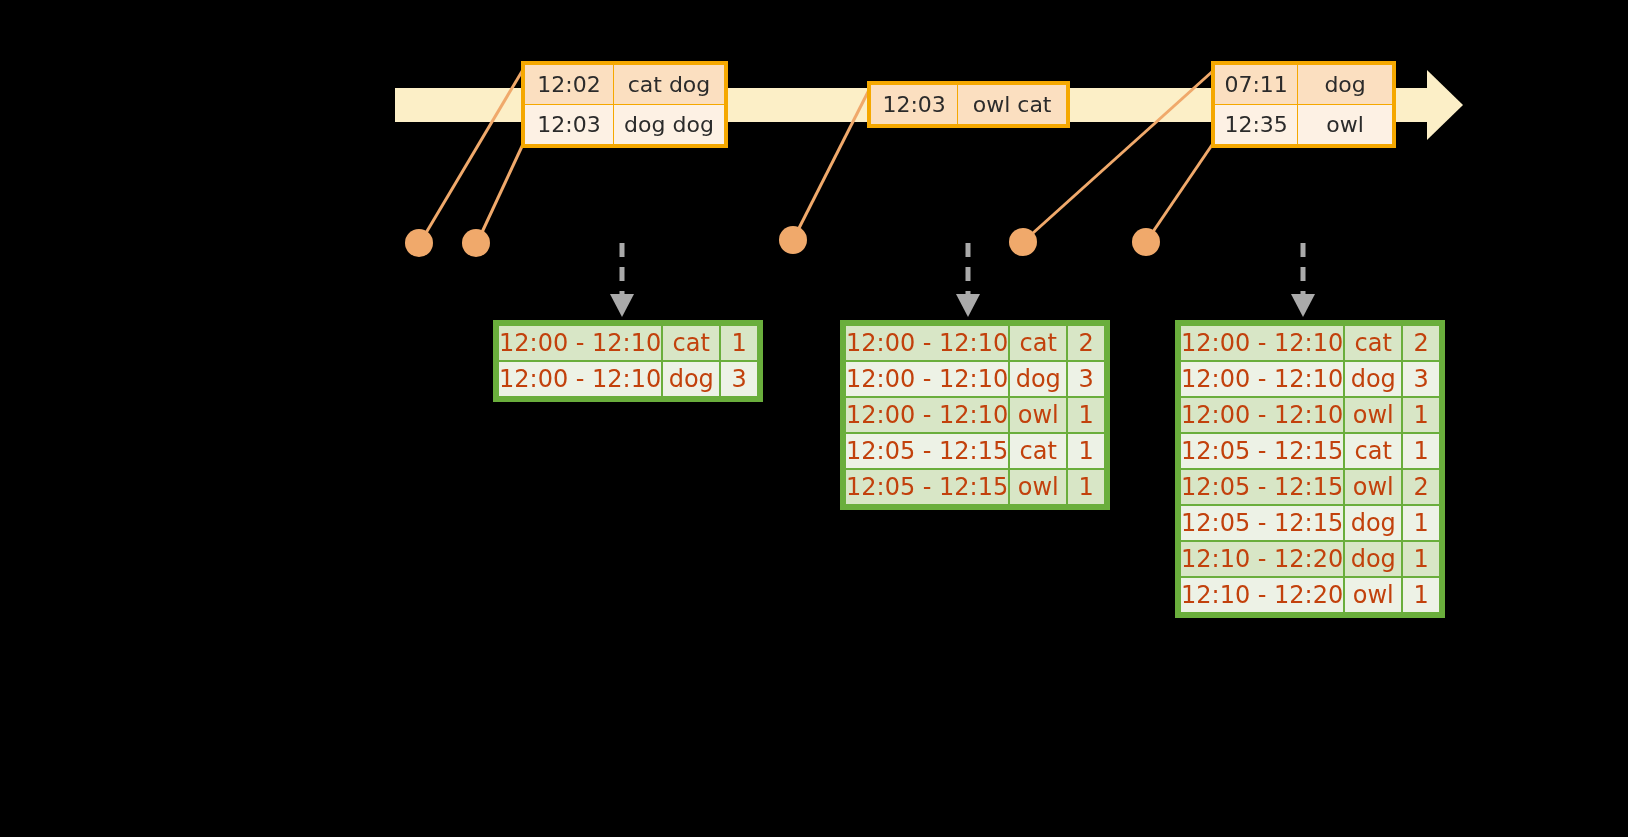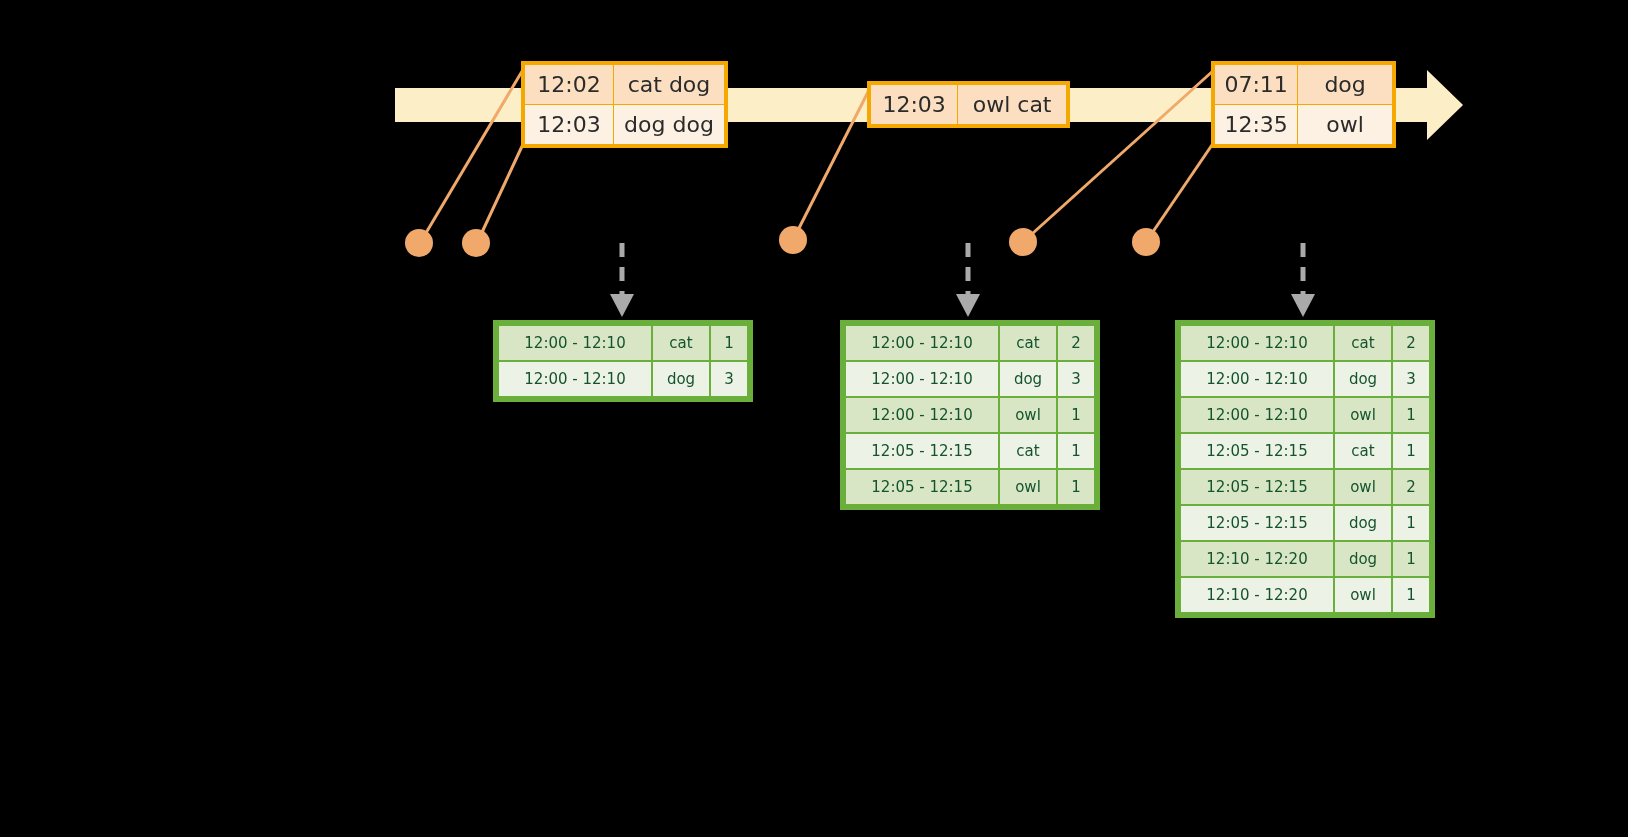--- a/index.html
+++ b/index.html
@@ -62,22 +62,22 @@
     border: 4px solid #6AAE3C;
     box-sizing: border-box;
     background: #eef3e6;
   }
   .result-table table {
     border-collapse: collapse;
     width: 100%;
   }
   .result-table td {
     border: 2px solid #6AAE3C;
-    font-size: 15px;
-    color: #14532d;
+    font-size: 24px;
+    color: #c2410c;
     text-align: center;
     padding: 0;
     height: 34px;
     white-space: nowrap;
     font-family: "DejaVu Sans", "Liberation Sans", sans-serif;
   }
   .result-table tr.shade td { background: #D8E6C6; }
   .result-table tr.plain td { background: #EDF2E6; }
   .result-table td.c-window { width: 152px; }
   .result-table td.c-word   { width: 56px; margin-left: 20px; }

